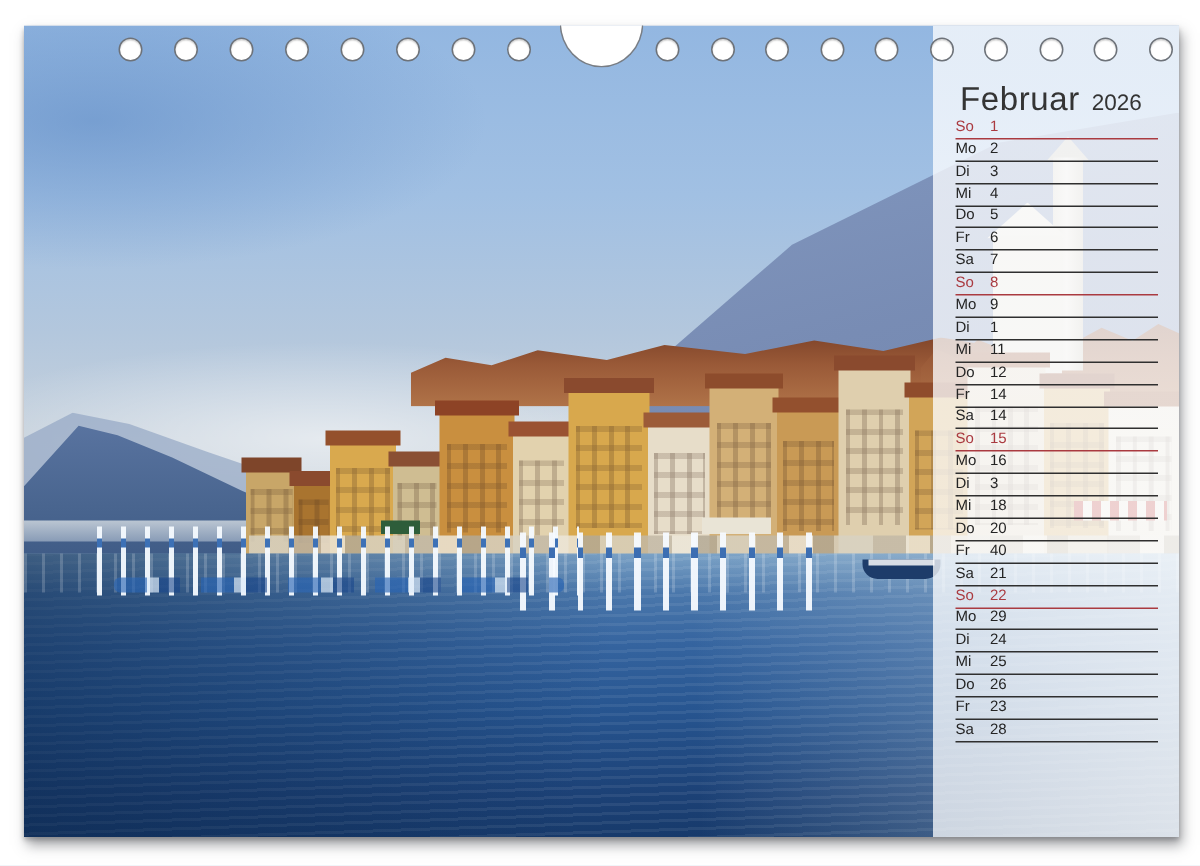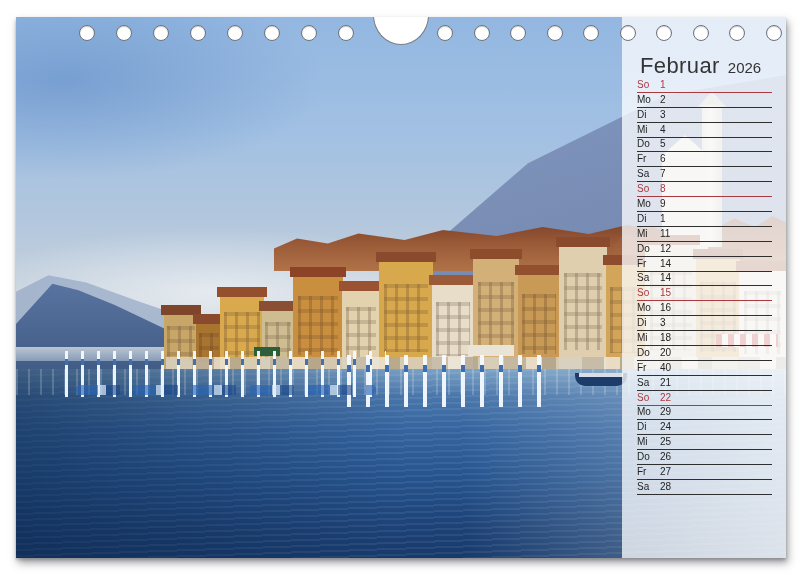--- a/index.html
+++ b/index.html
@@ -291,21 +291,21 @@
           <div class="day-row" style="color: rgb(36, 36, 36); border-bottom-color: rgb(47, 47, 47);">
             <span class="wd">Mi</span>
             <span>25</span>
           </div>
           <div class="day-row" style="color: rgb(36, 36, 36); border-bottom-color: rgb(47, 47, 47);">
             <span class="wd">Do</span>
             <span>26</span>
           </div>
           <div class="day-row" style="color: rgb(36, 36, 36); border-bottom-color: rgb(47, 47, 47);">
             <span class="wd">Fr</span>
-            <span>27</span>
+            <span>23</span>
           </div>
           <div class="day-row" style="color: rgb(36, 36, 36); border-bottom-color: rgb(47, 47, 47);">
             <span class="wd">Sa</span>
             <span>28</span>
           </div>
         </div>
     </div>
 
     <div class="holes" id="holes">
         <div class="hole" style="left: 63px;"></div>

